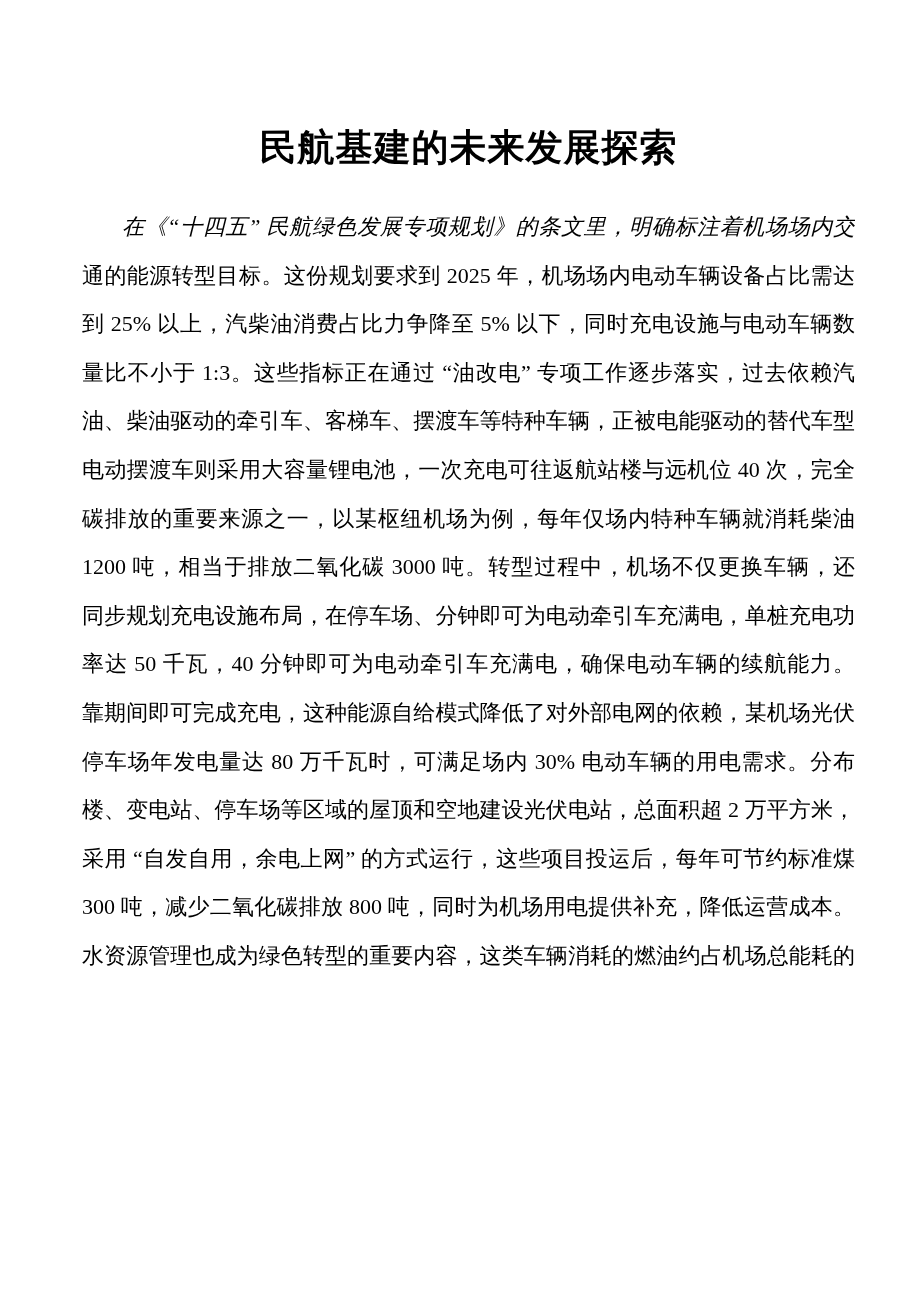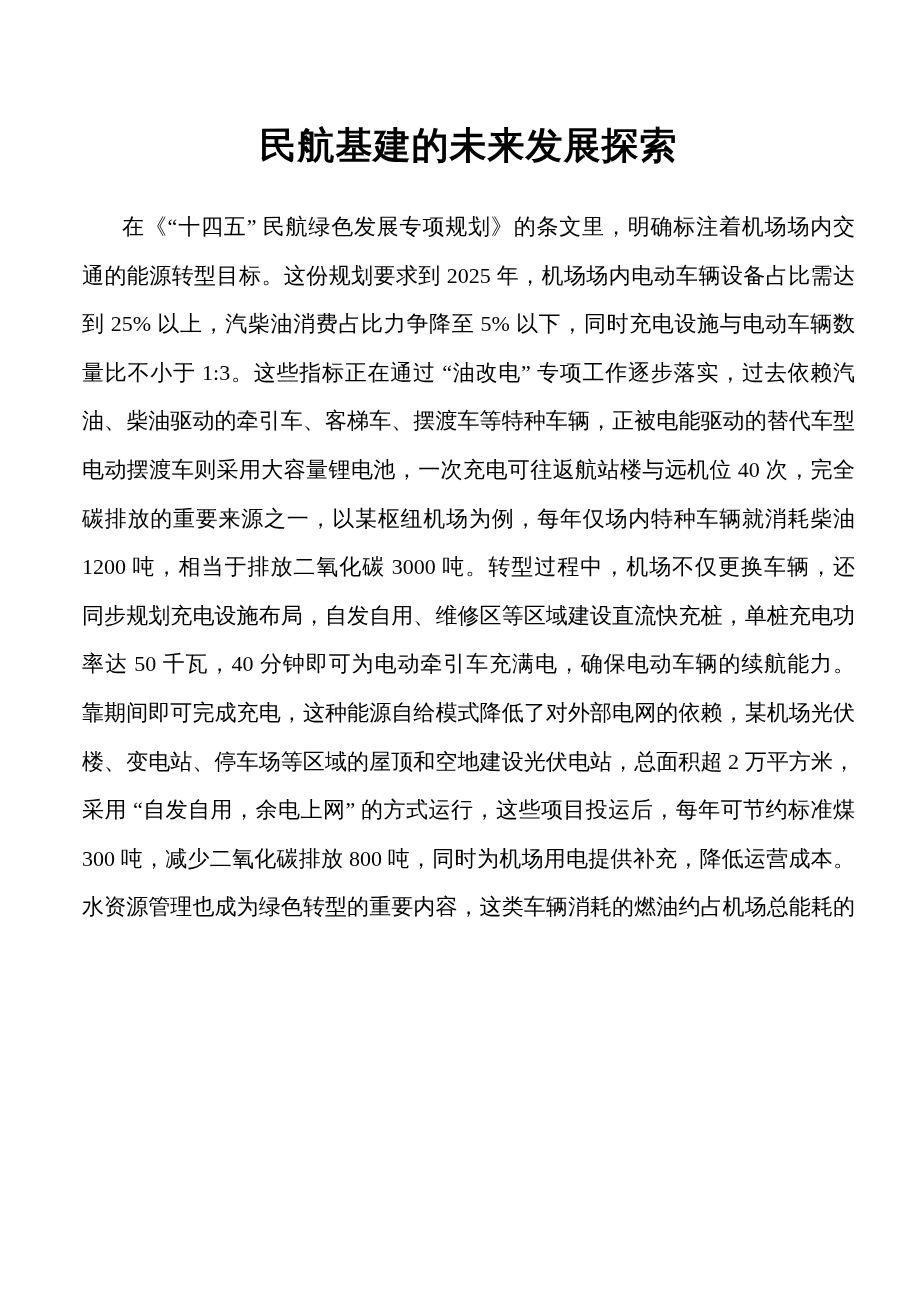--- a/index.html
+++ b/index.html
@@ -20,21 +20,21 @@
     background: #ffffff;
     overflow: hidden;
   }
   .doc-title {
     position: absolute;
     top: 124px;
     left: 82px;
     width: 773px;
     margin: 0;
     text-align: center;
-    font-family: Liberation Mono, monospace;
+    font-family: Liberation Sans, sans-serif;
     font-weight: 900;
     font-size: 37px;
     line-height: 48px;
     letter-spacing: 1px;
     color: #000000;
   }
   .body-text {
     position: absolute;
     top: 203px;
     left: 82px;
@@ -51,37 +51,39 @@
   }
   
   .text-line::after {
     content: "";
     display: inline-block;
     width: 100%;
     height: 0;
   }
   .text-line.indent {
     text-indent: 40px;
+    font-style: italic;
   }
 </style>
 </head>
 <body>
 
 <div class="page">
   <h1 class="doc-title">民航基建的未来发展探索</h1>
   <div class="body-text">
       <div class="text-line indent">在《“十四五” 民航绿色发展专项规划》的条文里，明确标注着机场场内交</div>
       <div class="text-line">通的能源转型目标。这份规划要求到 2025 年，机场场内电动车辆设备占比需达</div>
       <div class="text-line">到 25% 以上，汽柴油消费占比力争降至 5% 以下，同时充电设施与电动车辆数</div>
       <div class="text-line">量比不小于 1:3。这些指标正在通过 “油改电” 专项工作逐步落实，过去依赖汽</div>
       <div class="text-line">油、柴油驱动的牵引车、客梯车、摆渡车等特种车辆，正被电能驱动的替代车型</div>
       <div class="text-line">电动摆渡车则采用大容量锂电池，一次充电可往返航站楼与远机位 40 次，完全</div>
       <div class="text-line">碳排放的重要来源之一，以某枢纽机场为例，每年仅场内特种车辆就消耗柴油</div>
       <div class="text-line">1200 吨，相当于排放二氧化碳 3000 吨。转型过程中，机场不仅更换车辆，还</div>
-      <div class="text-line">同步规划充电设施布局，自发自用、维修区等区域建设直流快充桩，单桩充电功</div>
+      <div class="text-line">同步规划充电设施布局，在停车场、分钟即可为电动牵引车充满电，单桩充电功</div>
       <div class="text-line">率达 50 千瓦，40 分钟即可为电动牵引车充满电，确保电动车辆的续航能力。</div>
       <div class="text-line">靠期间即可完成充电，这种能源自给模式降低了对外部电网的依赖，某机场光伏</div>
+      <div class="text-line">停车场年发电量达 80 万千瓦时，可满足场内 30% 电动车辆的用电需求。分布</div>
       <div class="text-line">楼、变电站、停车场等区域的屋顶和空地建设光伏电站，总面积超 2 万平方米，</div>
       <div class="text-line">采用 “自发自用，余电上网” 的方式运行，这些项目投运后，每年可节约标准煤</div>
       <div class="text-line">300 吨，减少二氧化碳排放 800 吨，同时为机场用电提供补充，降低运营成本。</div>
       <div class="text-line">水资源管理也成为绿色转型的重要内容，这类车辆消耗的燃油约占机场总能耗的</div>
     </div>
 </div>
 
 </body></html>

